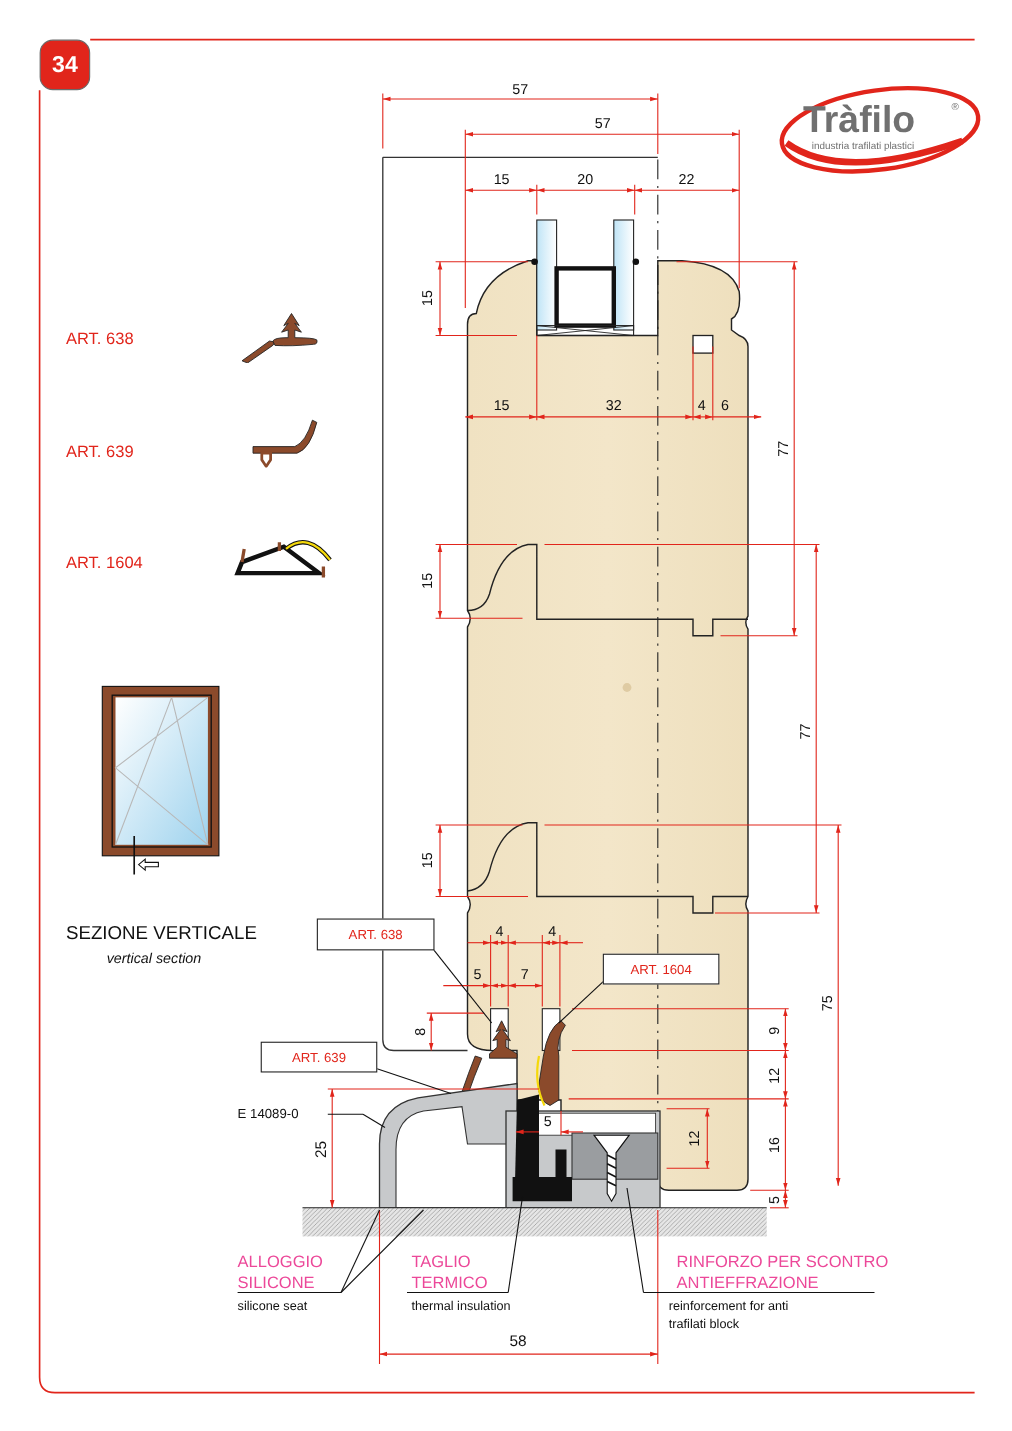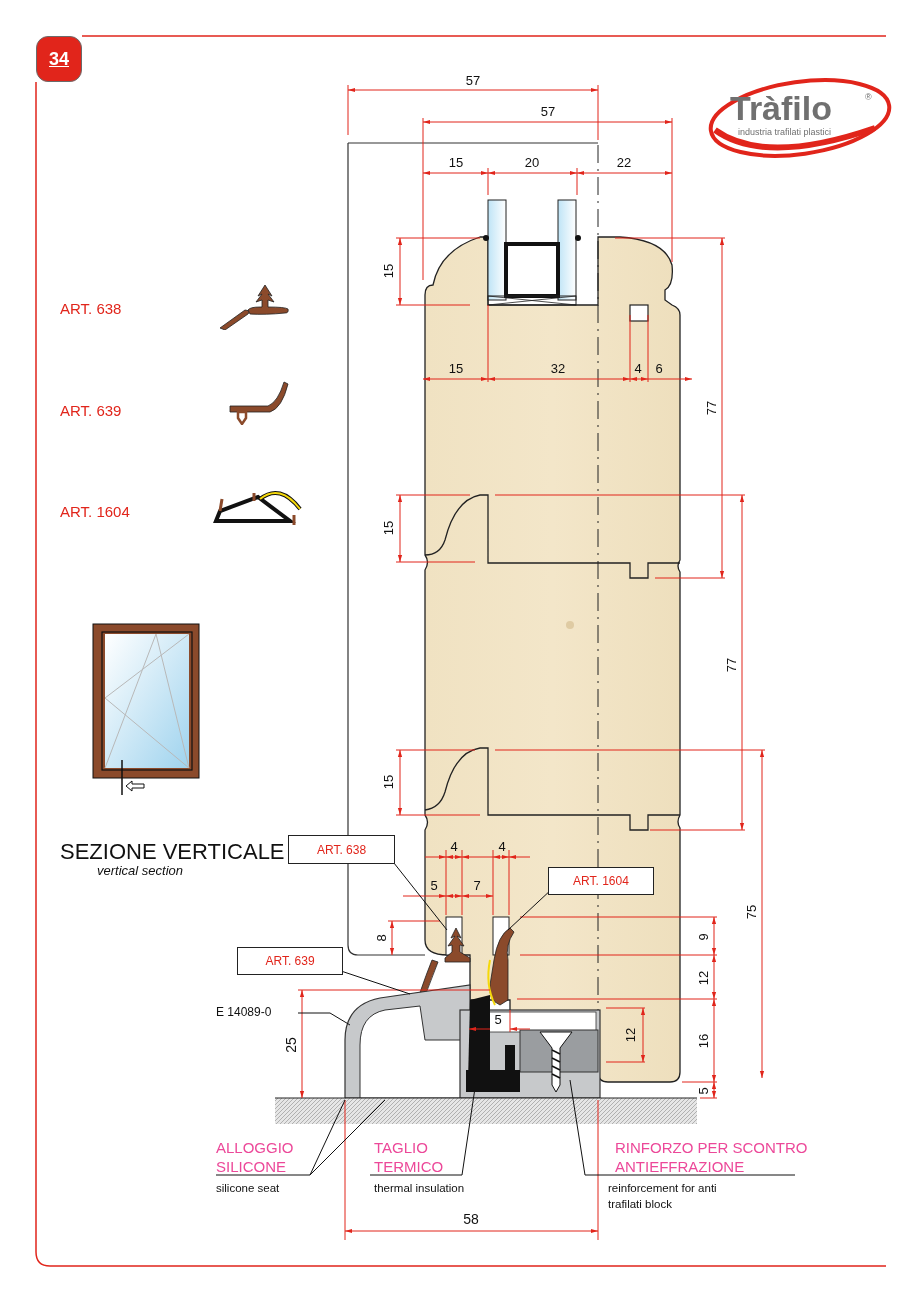--- a/index.html
+++ b/index.html
@@ -1,20 +1,20 @@
 <!DOCTYPE html>
 <html><head>
 <meta charset="utf-8">
 <style>
   html, body { margin:0; padding:0; background:#ffffff; }
   body { width:920px; height:1301px; position:relative; overflow:hidden; font-family:"Liberation Sans", sans-serif; }
   .abs { position:absolute; }
-  .page-num { position:absolute; left:36px; top:36px; width:46px; height:46px; background:#e1251b; border:1px solid #6b6b6b; border-radius:12px; color:#fff; font-weight:bold; font-size:18px; display:flex; align-items:center; justify-content:center; box-sizing:border-box;text-decoration:underline; }
+  .page-num { position:absolute; left:36px; top:36px; width:46px; height:46px; background:#e1251b; border:1px solid #6b6b6b; border-radius:12px; color:#fff; font-weight:bold; font-size:21px; display:flex; align-items:center; justify-content:center; box-sizing:border-box; }
   .art-label { position:absolute; color:#e1251b; font-size:15px; }
-  .caption-main { position:absolute; font-size:22px; color:#111; }
+  .caption-main { position:absolute; font-size:17px; color:#111; }
   .caption-sub { position:absolute; font-size:13px; font-style:italic; color:#111; }
   .callout-main { position:absolute; font-size:15px; color:#ec4899; line-height:19px; }
   .callout-sub { position:absolute; font-size:11.5px; color:#111; line-height:16px; }
   .tag-box { position:absolute; border:1px solid #222; background:#fff; color:#e1251b; font-size:12px; display:flex; align-items:center; justify-content:center; box-sizing:border-box; }
   svg text { font-family:"Liberation Sans", sans-serif; }
   .logo { position:absolute; left:705px; top:68px; width:190px; height:100px; }
 </style>
 </head>
 <body>
 

